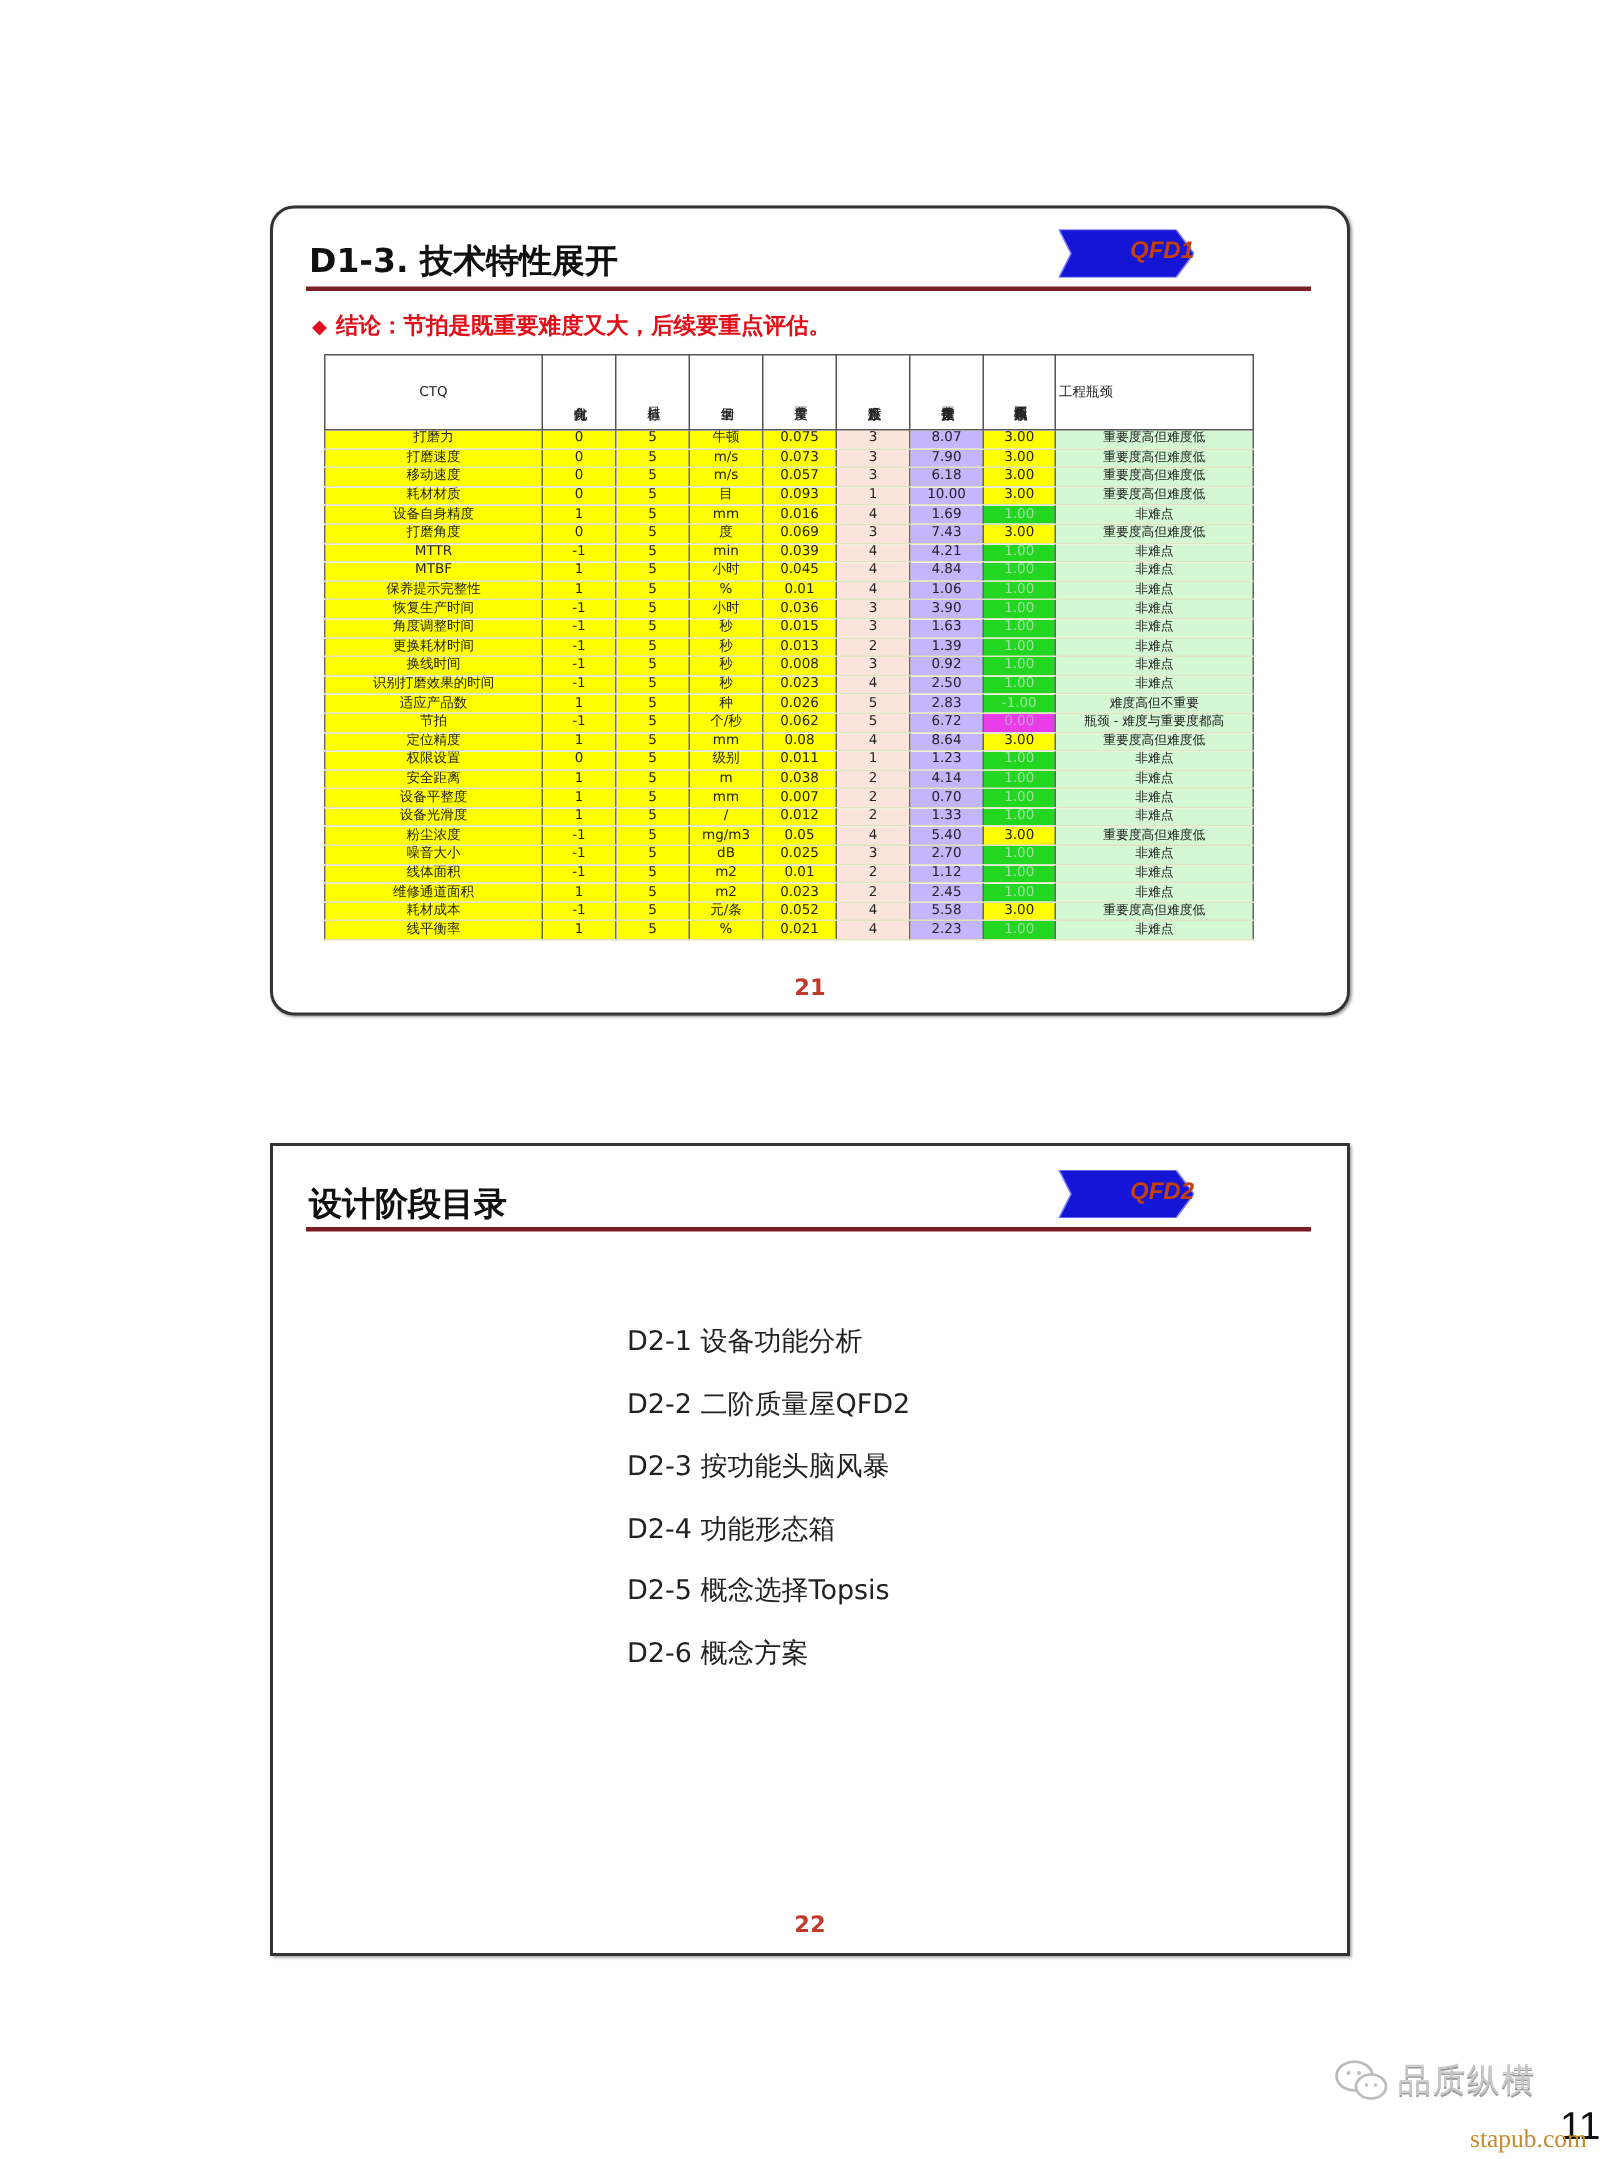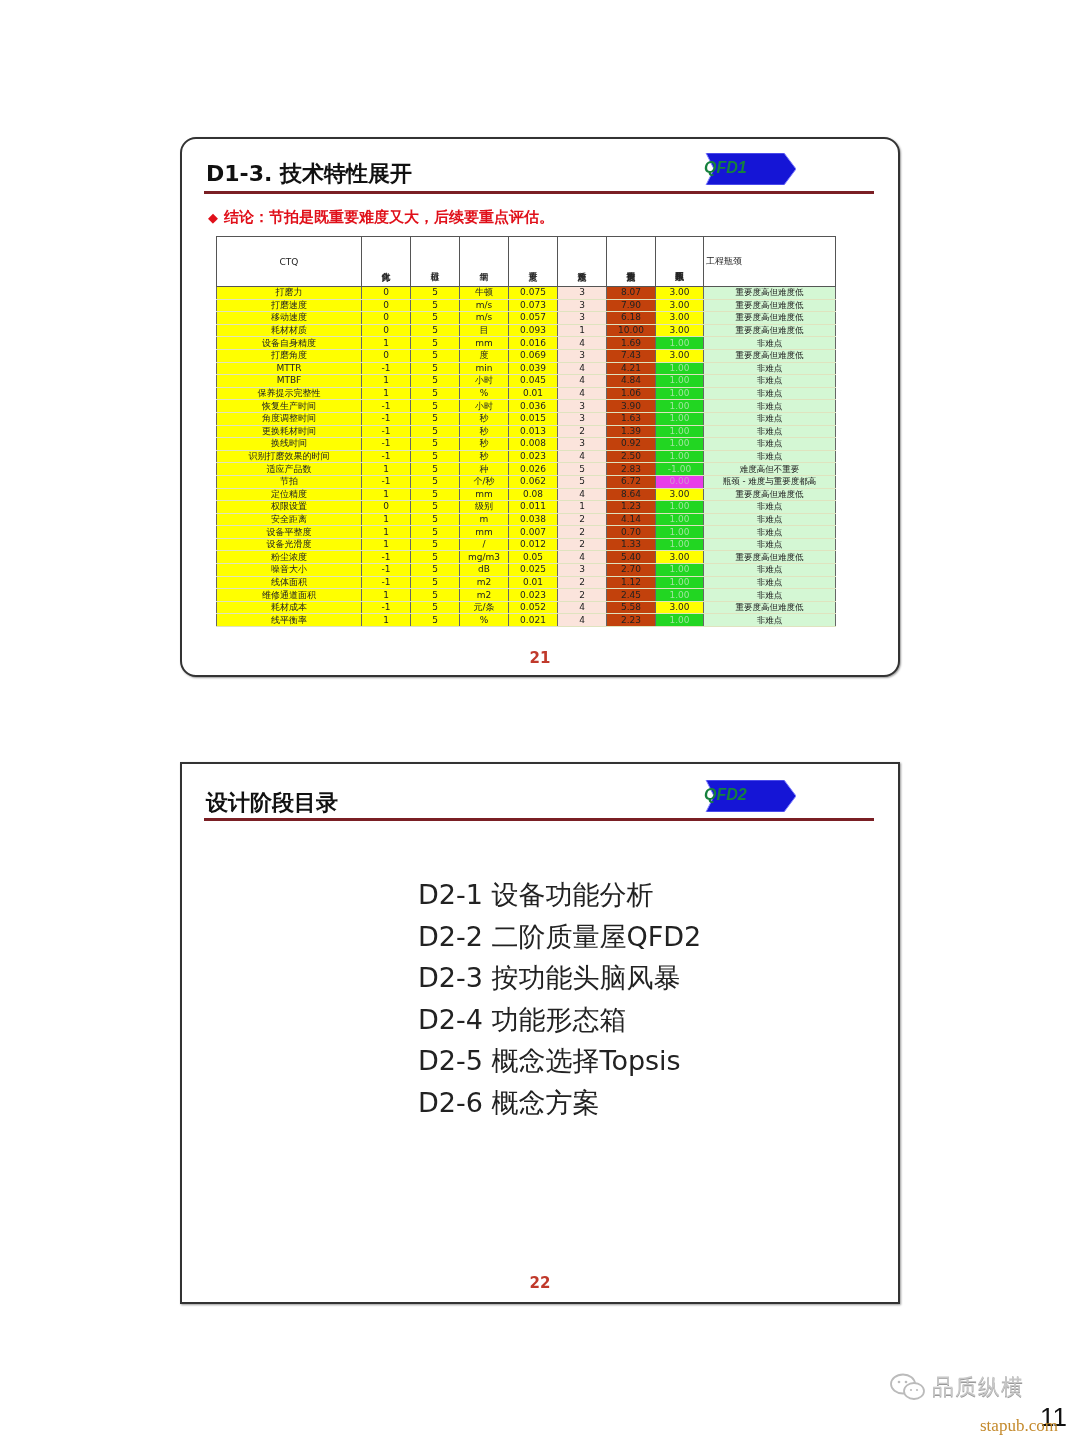--- a/index.html
+++ b/index.html
@@ -10,40 +10,40 @@
   .slide-title { position:absolute; left:24px; font-weight:bold; font-size:22px; color:#111; font-family:"DejaVu Sans", sans-serif; letter-spacing:0px; }
   #slide1 .slide-title { top:20px; }
   #slide2 .slide-title { top:24px; }
   .rule { position:absolute; left:22px; width:670px; height:3px; background:#7a1f24; }
   #slide1 .rule { top:52px; }
   #slide2 .rule { top:54px; }
   .badge { position:absolute; width:92px; height:32px; }
   #slide1 .badge { left:522px; top:14px; }
   #slide2 .badge { left:522px; top:16px; }
   .badge svg { position:absolute; left:0; top:0; }
-  .badge span { position:absolute; left:0; width:92px; top:6px; text-align:left; color:#15803d; font-style:italic; font-weight:bold; font-size:16px; font-family:"Liberation Sans", sans-serif; }
+  .badge span { position:absolute; left:0; width:92px; top:6px; text-align:right; color:#c2410c; font-style:italic; font-weight:bold; font-size:16px; font-family:"Liberation Sans", sans-serif; }
   .conclusion { position:absolute; left:26px; top:69px; color:#e0101a; font-weight:bold; font-size:15px; }
   .conclusion .diamond { margin-right:6px; font-size:13px; }
   table.qfd { position:absolute; left:34px; top:97px; border-collapse:collapse; font-family:"DejaVu Sans", sans-serif; font-size:9px; color:#222; table-layout:fixed; }
   table.qfd th { border:1px solid #555; background:#fff; font-weight:normal; height:49px; padding:0; font-size:9px;margin-left:16px; }
   table.qfd th .vwrap { display:inline-block; writing-mode:vertical-rl; text-orientation:upright; font-size:9px; line-height:10px; }
   table.qfd td { height:11.6px; padding:0; text-align:center; border-left:1px solid #666; border-right:1px solid #666; line-height:11px; white-space:nowrap; overflow:hidden; }
   table.qfd tr.row td { border-bottom:1px solid #dfe3bf; }
   td.y { background:#ffff00; }
   td.pk { background:#fbe4dc; }
-  td.lg { background:#c2410c; }
+  td.lg { background:#c4b5fd; }
   td.tx { text-align:left; padding-left:2px; background:#d4f7d4; font-size:8.5px; }
   td.g { background:#22d622; color:#9fe59f; }
   td.m { background:#e83de8; color:#cf9acf; }
   td.yy { background:#ffff00;margin-top:24px; }
   .page-num { position:absolute; width:716px; left:0; text-align:center; color:#c0392b; font-weight:bold; font-size:15px; }
   #slide1 .page-num { top:510px; }
   #slide2 .page-num { top:510px; }
   .toc { position:absolute; left:236px; top:110px; }
-  .toc div { font-size:27px; color:#222; height:41.5px; line-height:41.5px; font-family:"DejaVu Sans", sans-serif; }
+  .toc div { font-size:18px; color:#222; height:41.5px; line-height:41.5px; font-family:"DejaVu Sans", sans-serif; }
   .wm { position:absolute; left:888px; top:1372px; color:#b8b8b8; font-size:22px; }
   .wm .wm-icon { display:inline-block; width:40px; height:30px; vertical-align:middle; }
   .wm .wm-text { vertical-align:middle; margin-left:4px; letter-spacing:1px; color:#c8c8c8; text-shadow:0 1px 0 #999; }
   .pgn { position:absolute; left:1040px; top:1402px; font-size:26px; color:#111; font-family:"Liberation Sans", sans-serif; }
   .site { position:absolute; left:980px; top:1416px; font-size:17px; color:#c48a2c; font-family:"Liberation Serif", serif; }
 </style>
 </head>
 <body>
 
 <div class="slide" id="slide1">

